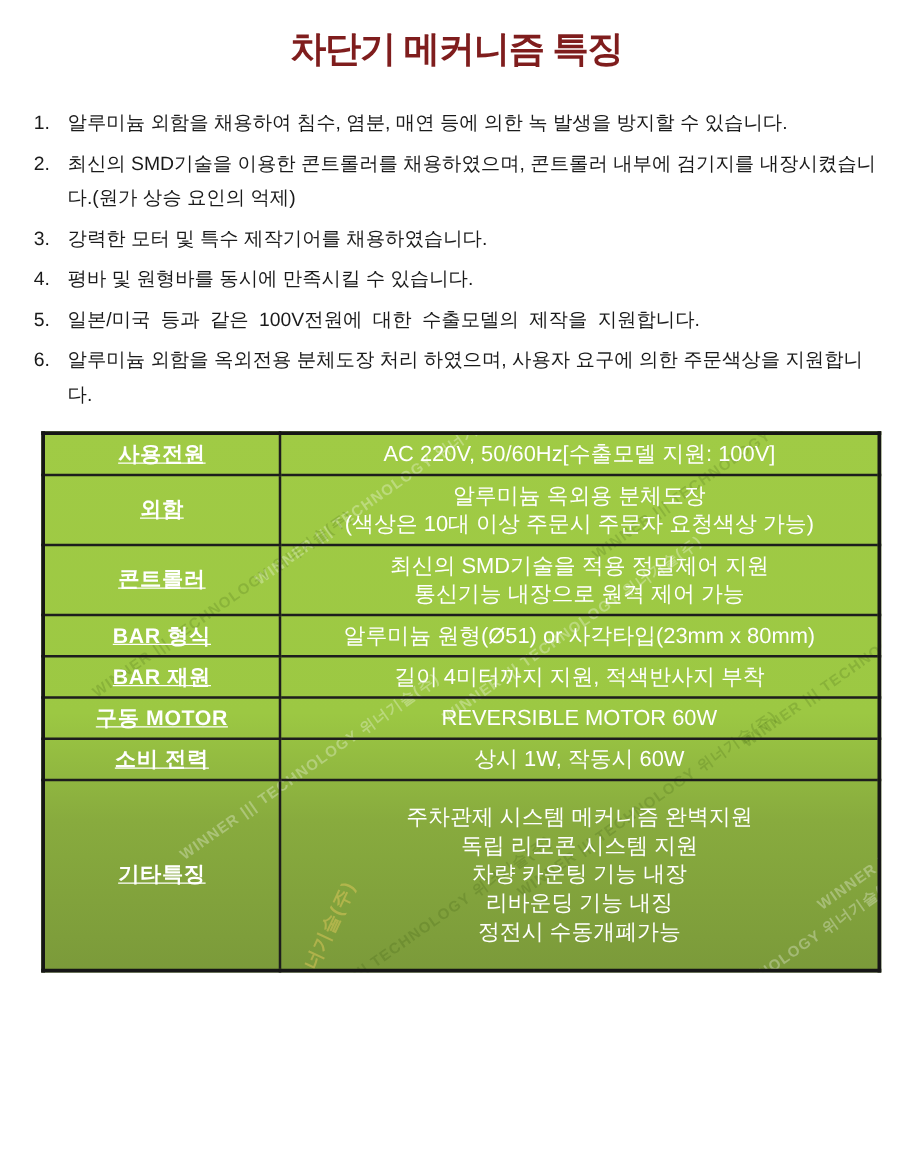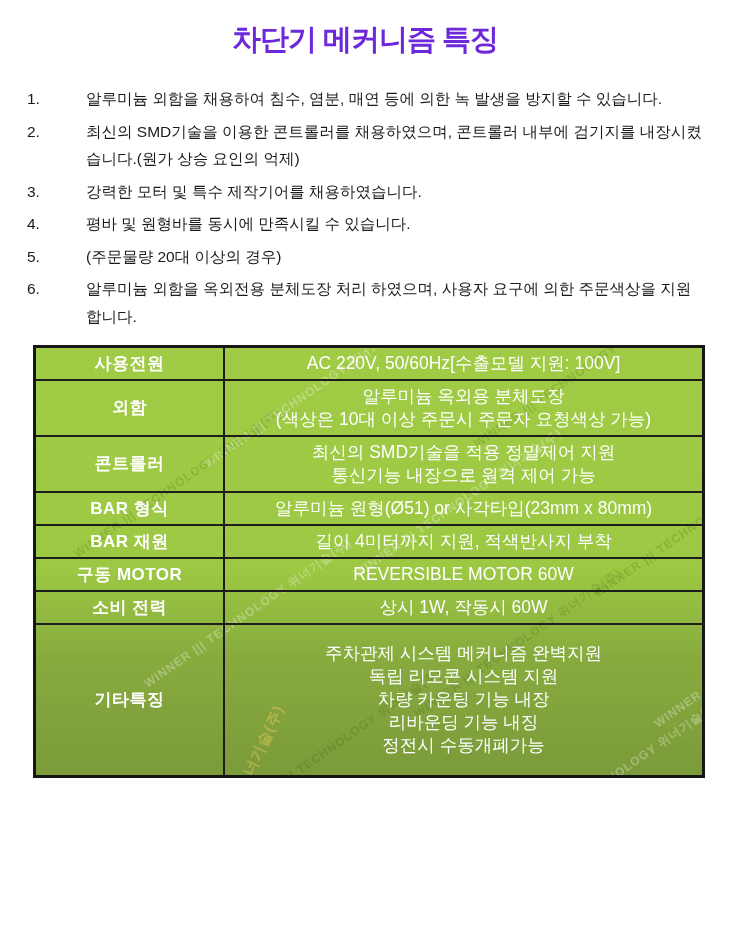--- a/index.html
+++ b/index.html
@@ -3,30 +3,30 @@
 <meta charset="utf-8">
 <style>
   html,body { margin:0; padding:0; }
   body {
     width:730px; height:938px; background:#ffffff;
     font-family:"Liberation Sans", sans-serif;
     color:#111; overflow:hidden;
   }
   .page-title {
     margin:20px 0 0 0; text-align:center;
-    color:#6d28d9; font-size:29px; font-weight:800; letter-spacing:-1px;
+    color:#7f1d1d; font-size:29px; font-weight:800; letter-spacing:-1px;
   }
   .feature-list { margin:25px 26px 0 27px; }
   .feature-item {
     display:flex; align-items:flex-start;
     font-size:15.5px; line-height:1.78; color:#1a1a1a;
     margin-bottom:5px; font-weight:500;
   }
   .feature-item .num { flex:0 0 27px; }
-  .feature-item .txt { flex:1;margin-left:32px; }
+  .feature-item .txt { flex:1; }
   .feature-item .txt .line2 { display:block; }
   .wide-spacing { word-spacing:4px; }
 
   .spec-wrap {
     position:relative; margin:14px auto 0 33px; width:672px;
     background:linear-gradient(180deg, #a0cb45 0%, #9cc843 52%, #88ab3e 72%, #7b9a3a 100%);
   }
   .wm-layer { position:absolute; inset:0; overflow:hidden; pointer-events:none; }
   .wm {
     position:absolute; white-space:nowrap; font-weight:bold;
@@ -37,21 +37,21 @@
   .wm-gold  { color:rgba(235,205,95,0.45); font-size:15px; transform:rotate(-65deg); }
 
   table.spec {
     position:relative; width:100%; border-collapse:collapse;
     border:3px solid #161616; table-layout:fixed;
   }
   td {
     border:2px solid #1d1d1d; color:#ffffff;
     text-align:center; vertical-align:middle; padding:1px 6px;
   }
-  td.label-cell { width:175px; font-weight:bold; font-size:17px; letter-spacing:0.5px; }
+  td.label-cell { width:175px; font-weight:bold; font-size:17px; letter-spacing:0.5px;text-decoration:underline; }
   td.value-cell { font-size:17.5px; white-space:pre-line; line-height:1.32; }
   tr.h1 td { height:29px; }
   tr.h2 td { height:52px; }
   tr.h5 td { height:148px; }
   tr.bold-value td.value-cell { font-weight:normal; }
 </style>
 </head>
 <body>
 
 <h1 class="page-title">차단기 메커니즘 특징</h1>
@@ -68,21 +68,21 @@
   <div class="feature-item">
     <span class="num">3.</span>
     <span class="txt">강력한 모터 및 특수 제작기어를 채용하였습니다.</span>
   </div>
   <div class="feature-item">
     <span class="num">4.</span>
     <span class="txt">평바 및 원형바를 동시에 만족시킬 수 있습니다.</span>
   </div>
   <div class="feature-item">
     <span class="num">5.</span>
-    <span class="txt"><span class="line2">(주문물량 20대 이상의 경우)</span></span>
+    <span class="txt"><span class="wide-spacing">일본/미국 등과 같은 100V전원에 대한 수출모델의 제작을 지원합니다.</span></span>
   </div>
   <div class="feature-item">
     <span class="num">6.</span>
     <span class="txt">알루미늄 외함을 옥외전용 분체도장 처리 하였으며, 사용자 요구에 의한 주문색상을 지원합니다.</span>
   </div>
 </div>
 
 <div class="spec-wrap">
   <div class="wm-layer">
     <div class="wm wm-light" style="left:150px; top:40px;">WINNER ||| TECHNOLOGY 위너기술(주)</div>

